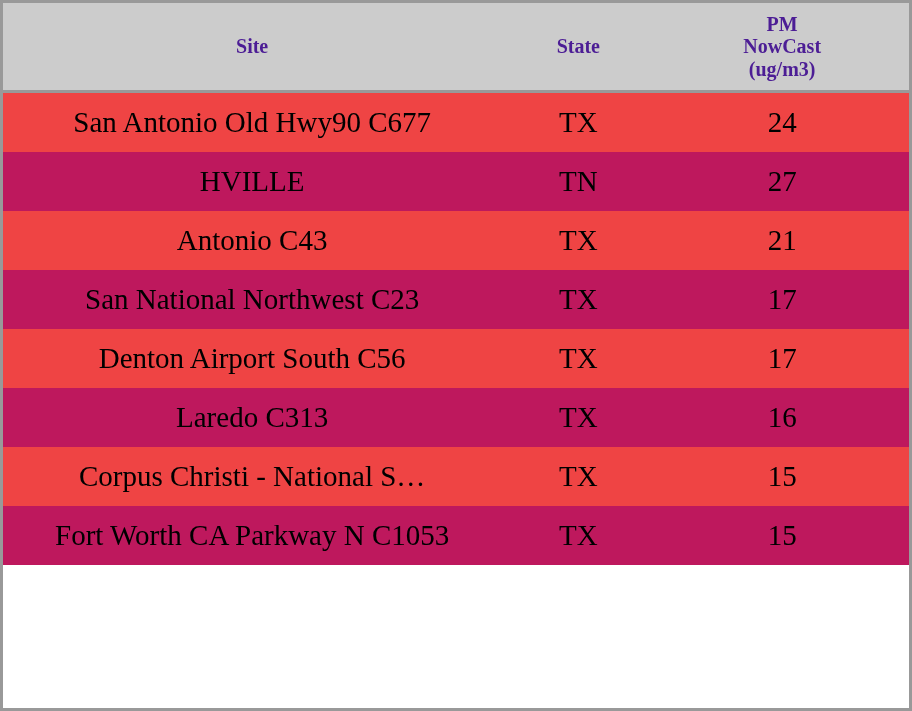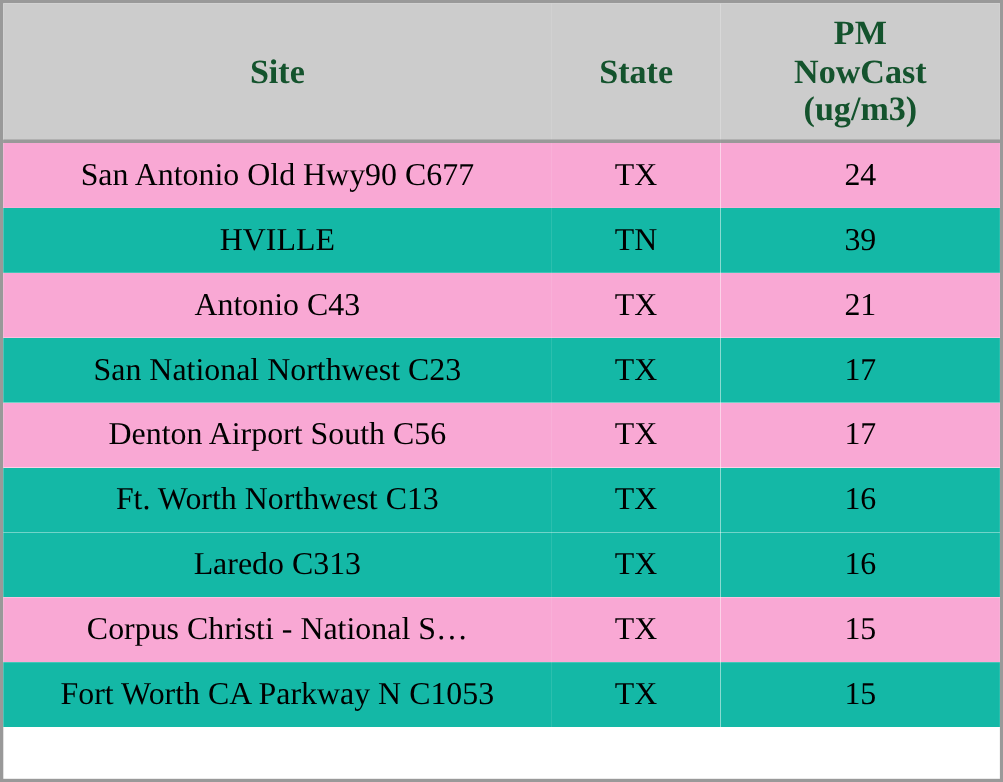--- a/index.html
+++ b/index.html
@@ -24,22 +24,22 @@
     width: 100%;
     border-collapse: collapse;
     table-layout: fixed;
   }
   table.data-table thead tr {
     background: #cccccc;
   }
   table.data-table thead th {
     font-family: "Liberation Serif", serif;
     font-weight: bold;
-    font-size: 31px;
-    color: #14532d;
+    font-size: 20px;
+    color: #4c1d95;
     text-align: center;
     vertical-align: middle;
     padding: 10px 6px;
     border-bottom: 3px solid #999999;
     line-height: 1.12;
   }
   col.col-site   { width: 55%; }
   col.col-state  { width: 17%; }
   col.col-value  { width: 28%; }
 
@@ -49,24 +49,24 @@
     color: #000000;
     text-align: center;
     vertical-align: middle;
     padding: 13px 6px;
     border: none;
     white-space: nowrap;
     overflow: hidden;
     text-overflow: ellipsis;
   }
   table.data-table tbody tr.row-odd {
-    background: #f9a8d4;
+    background: #ef4444;
   }
   table.data-table tbody tr.row-even {
-    background: #14b8a6;
+    background: #be185d;
   }
 </style>
 </head>
 <body>
 
 <div class="table-wrap">
   <table class="data-table">
     <colgroup>
       <col class="col-site">
       <col class="col-state">
@@ -85,41 +85,36 @@
     </thead>
     <tbody>
       <tr class="row-odd">
         <td>San Antonio Old Hwy90 C677</td>
         <td>TX</td>
         <td>24</td>
       </tr>
       <tr class="row-even">
         <td>HVILLE</td>
         <td>TN</td>
-        <td>39</td>
+        <td>27</td>
       </tr>
       <tr class="row-odd">
         <td>Antonio C43</td>
         <td>TX</td>
         <td>21</td>
       </tr>
       <tr class="row-even">
         <td>San National Northwest C23</td>
         <td>TX</td>
         <td>17</td>
       </tr>
       <tr class="row-odd">
         <td>Denton Airport South C56</td>
         <td>TX</td>
         <td>17</td>
-      </tr>
-      <tr class="row-even">
-        <td>Ft. Worth Northwest C13</td>
-        <td>TX</td>
-        <td>16</td>
       </tr>
       <tr class="row-even">
         <td>Laredo C313</td>
         <td>TX</td>
         <td>16</td>
       </tr>
       <tr class="row-odd">
         <td>Corpus Christi - National S…</td>
         <td>TX</td>
         <td>15</td>

